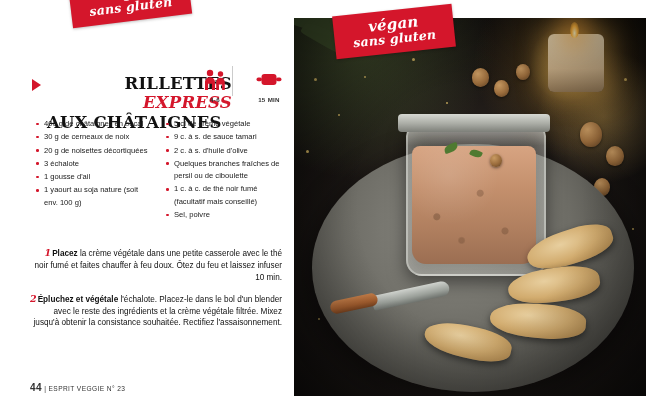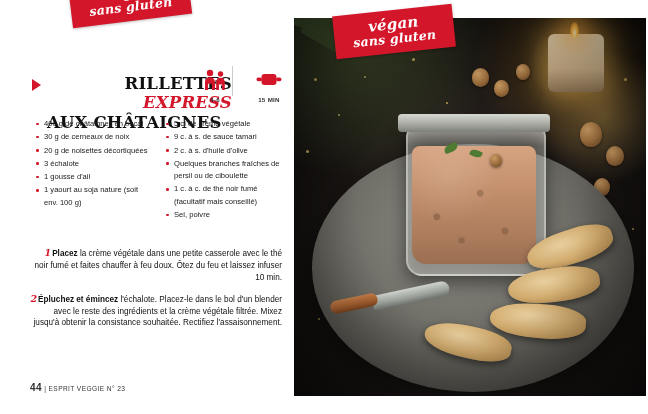--- a/index.html
+++ b/index.html
@@ -437,21 +437,21 @@
           <li>Sel, poivre</li>
         </ul>
       </div>
     </div>
 
     <div id="steps">
       <p class="step">
         <span class="num">1</span><span class="lead">Placez</span><span> la crème végétale dans une petite casserole avec le thé noir fumé et faites chauffer à feu doux. Ôtez du feu et laissez infuser 10 min.</span>
       </p>
       <p class="step">
-        <span class="num">2</span><span class="lead">Épluchez et émincez</span><span> l'échalote. Placez-le dans le bol d'un blender avec le reste des ingrédients et la crème végétale filtrée. Mixez jusqu'à obtenir la consistance souhaitée. Rectifiez l'assaisonnement.</span>
+        <span class="num">2</span><span class="lead">Épluchez et végétale</span><span> l'échalote. Placez-le dans le bol d'un blender avec le reste des ingrédients et la crème végétale filtrée. Mixez jusqu'à obtenir la consistance souhaitée. Rectifiez l'assaisonnement.</span>
       </p>
     </div>
 
     <div id="footer">
       <span class="pg">44</span>
       <span>|</span>
       <span>ESPRIT VEGGIE N° 23</span>
     </div>
   </div>
 

